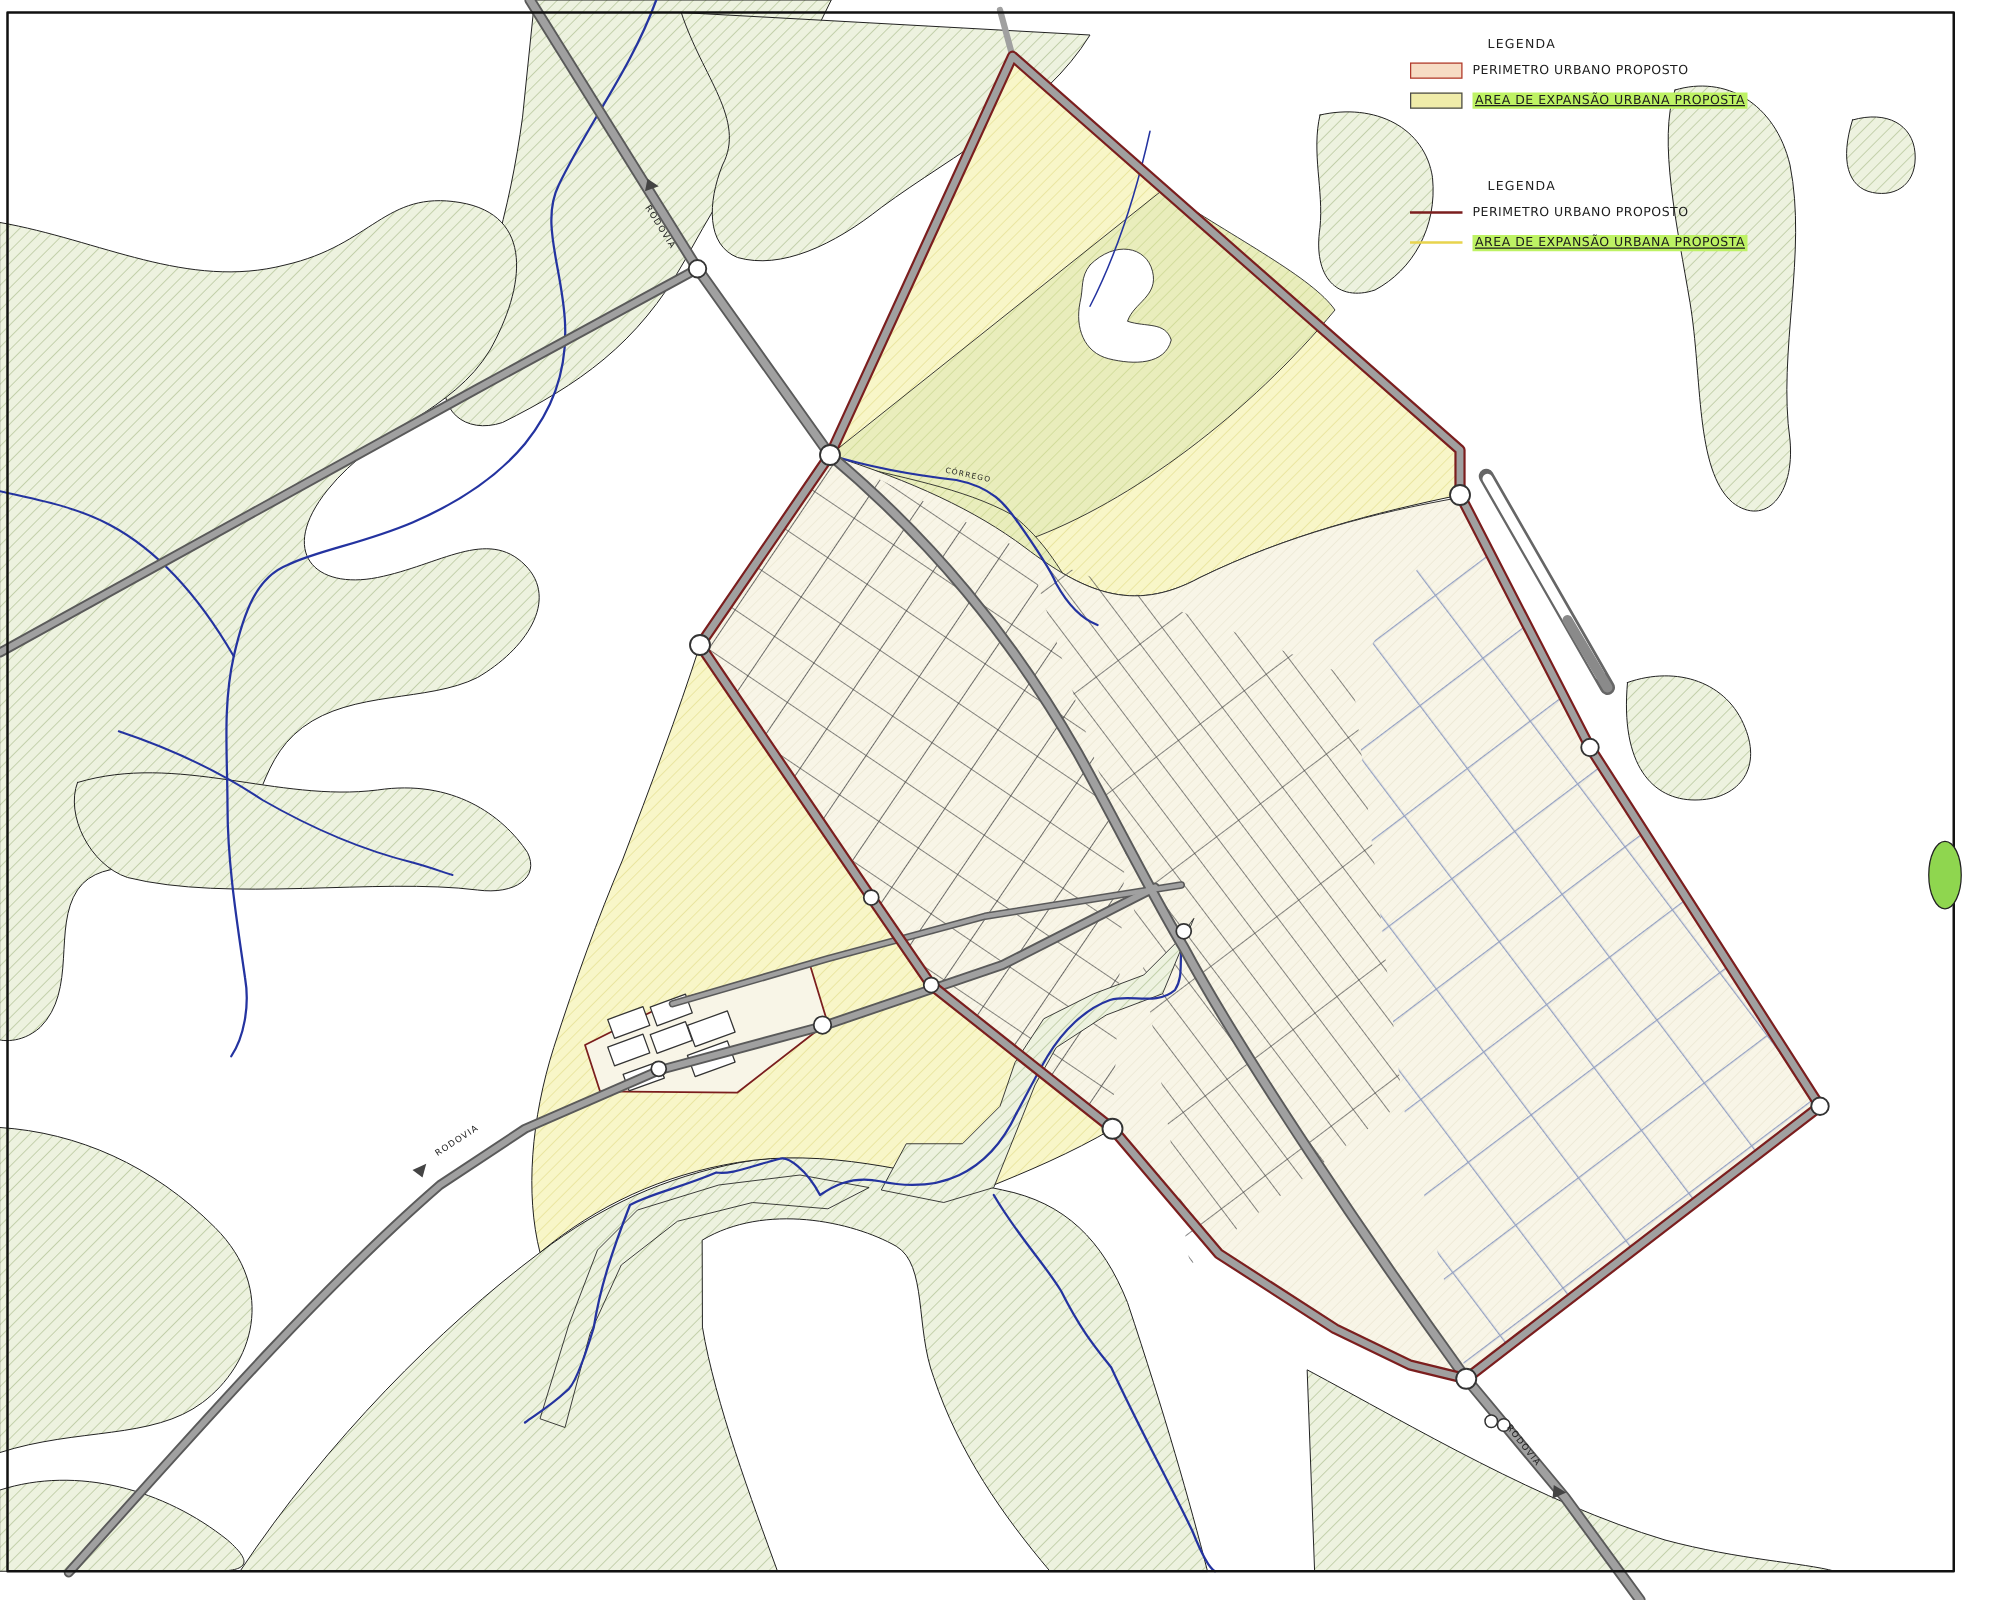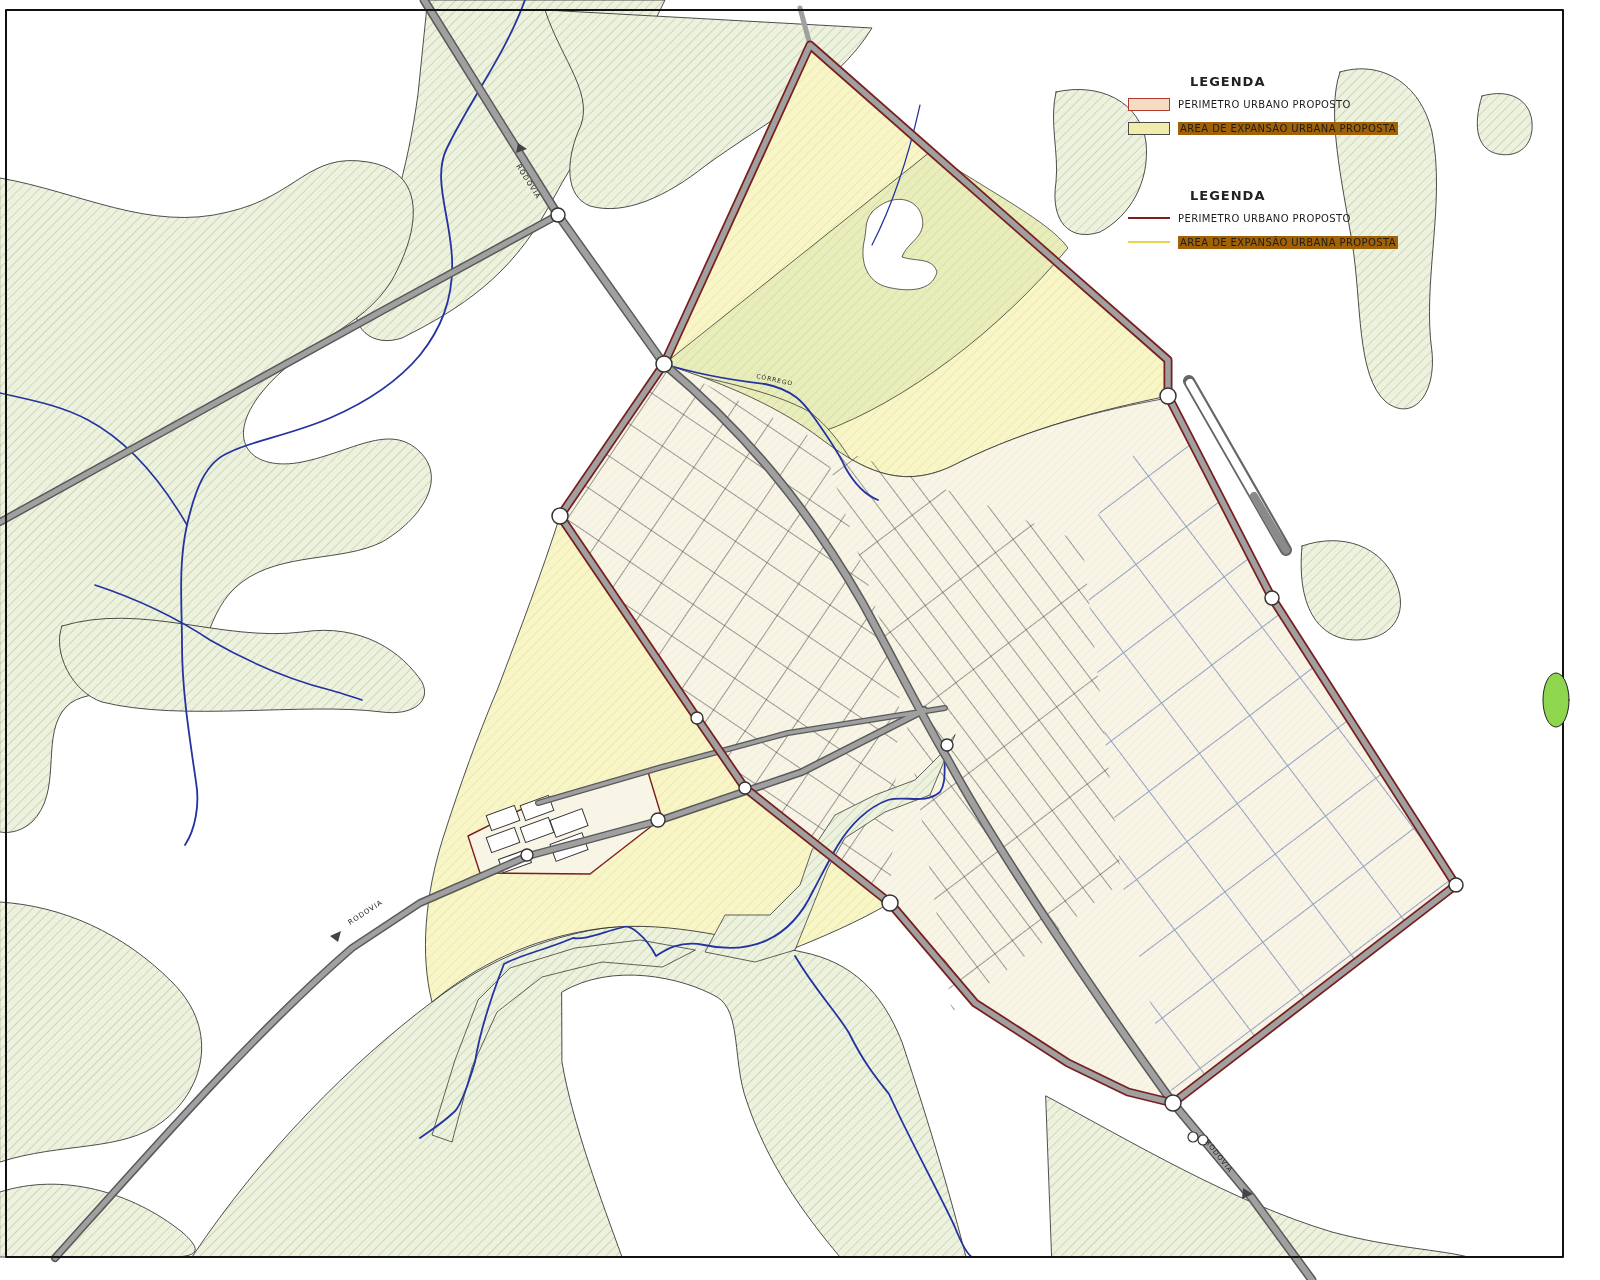--- a/index.html
+++ b/index.html
@@ -1,30 +1,30 @@
 <!DOCTYPE html>
 <html><head>
 <meta charset="utf-8">
 <style>
   html,body{margin:0;padding:0;background:#fff;}
   body{font-family:"DejaVu Sans",sans-serif;}
   .stage{position:relative;width:1600px;height:1280px;background:#fff;overflow:hidden;}
   svg{position:absolute;left:0;top:0;}
   
   .legend{position:absolute;width:270px;background:transparent;}
-  .legend .ltitle{font-size:13px;font-weight:bold;letter-spacing:1px;color:#222;text-align:left;padding-left:62px;margin-bottom:8px;margin-top:44px;}
+  .legend .ltitle{font-size:10px;font-weight:normal;letter-spacing:1px;color:#222;text-align:left;padding-left:62px;margin-bottom:8px;}
   .lrow{display:flex;align-items:center;margin-bottom:10px;height:14px;}
   .sw{width:42px;height:13px;flex:0 0 42px;margin-right:8px;box-sizing:border-box;}
   .sw-box-red{background:#f7dcc4;border:1.6px solid #b03a2e;}
   .sw-box-yellow{background:#f0eca9;border:1px solid #4a4a4a;}
   .sw-line{height:0;border:none;}
   .sw-line-red{border-top:2.4px solid #7b1e1e;height:0;}
   .sw-line-yellow{border-top:2.6px solid #e8d44d;height:0;}
   .llabel{font-size:10px;color:#1c1c1c;letter-spacing:.4px;white-space:nowrap;}
-  .llabel.hl{background:#a16207;padding:1px 2px;}
+  .llabel.hl{background:#bef264;padding:1px 2px;text-decoration:underline;}
 </style>
 </head>
 <body>
 
 <div class="stage">
 
   <svg width="1600" height="1280" viewBox="0 0 1600 1280" xmlns="http://www.w3.org/2000/svg">
     <defs>
       <pattern id="hG" width="7" height="7" patternUnits="userSpaceOnUse" patternTransform="rotate(45)">
         <rect width="7" height="7" fill="#edf2df"></rect>

